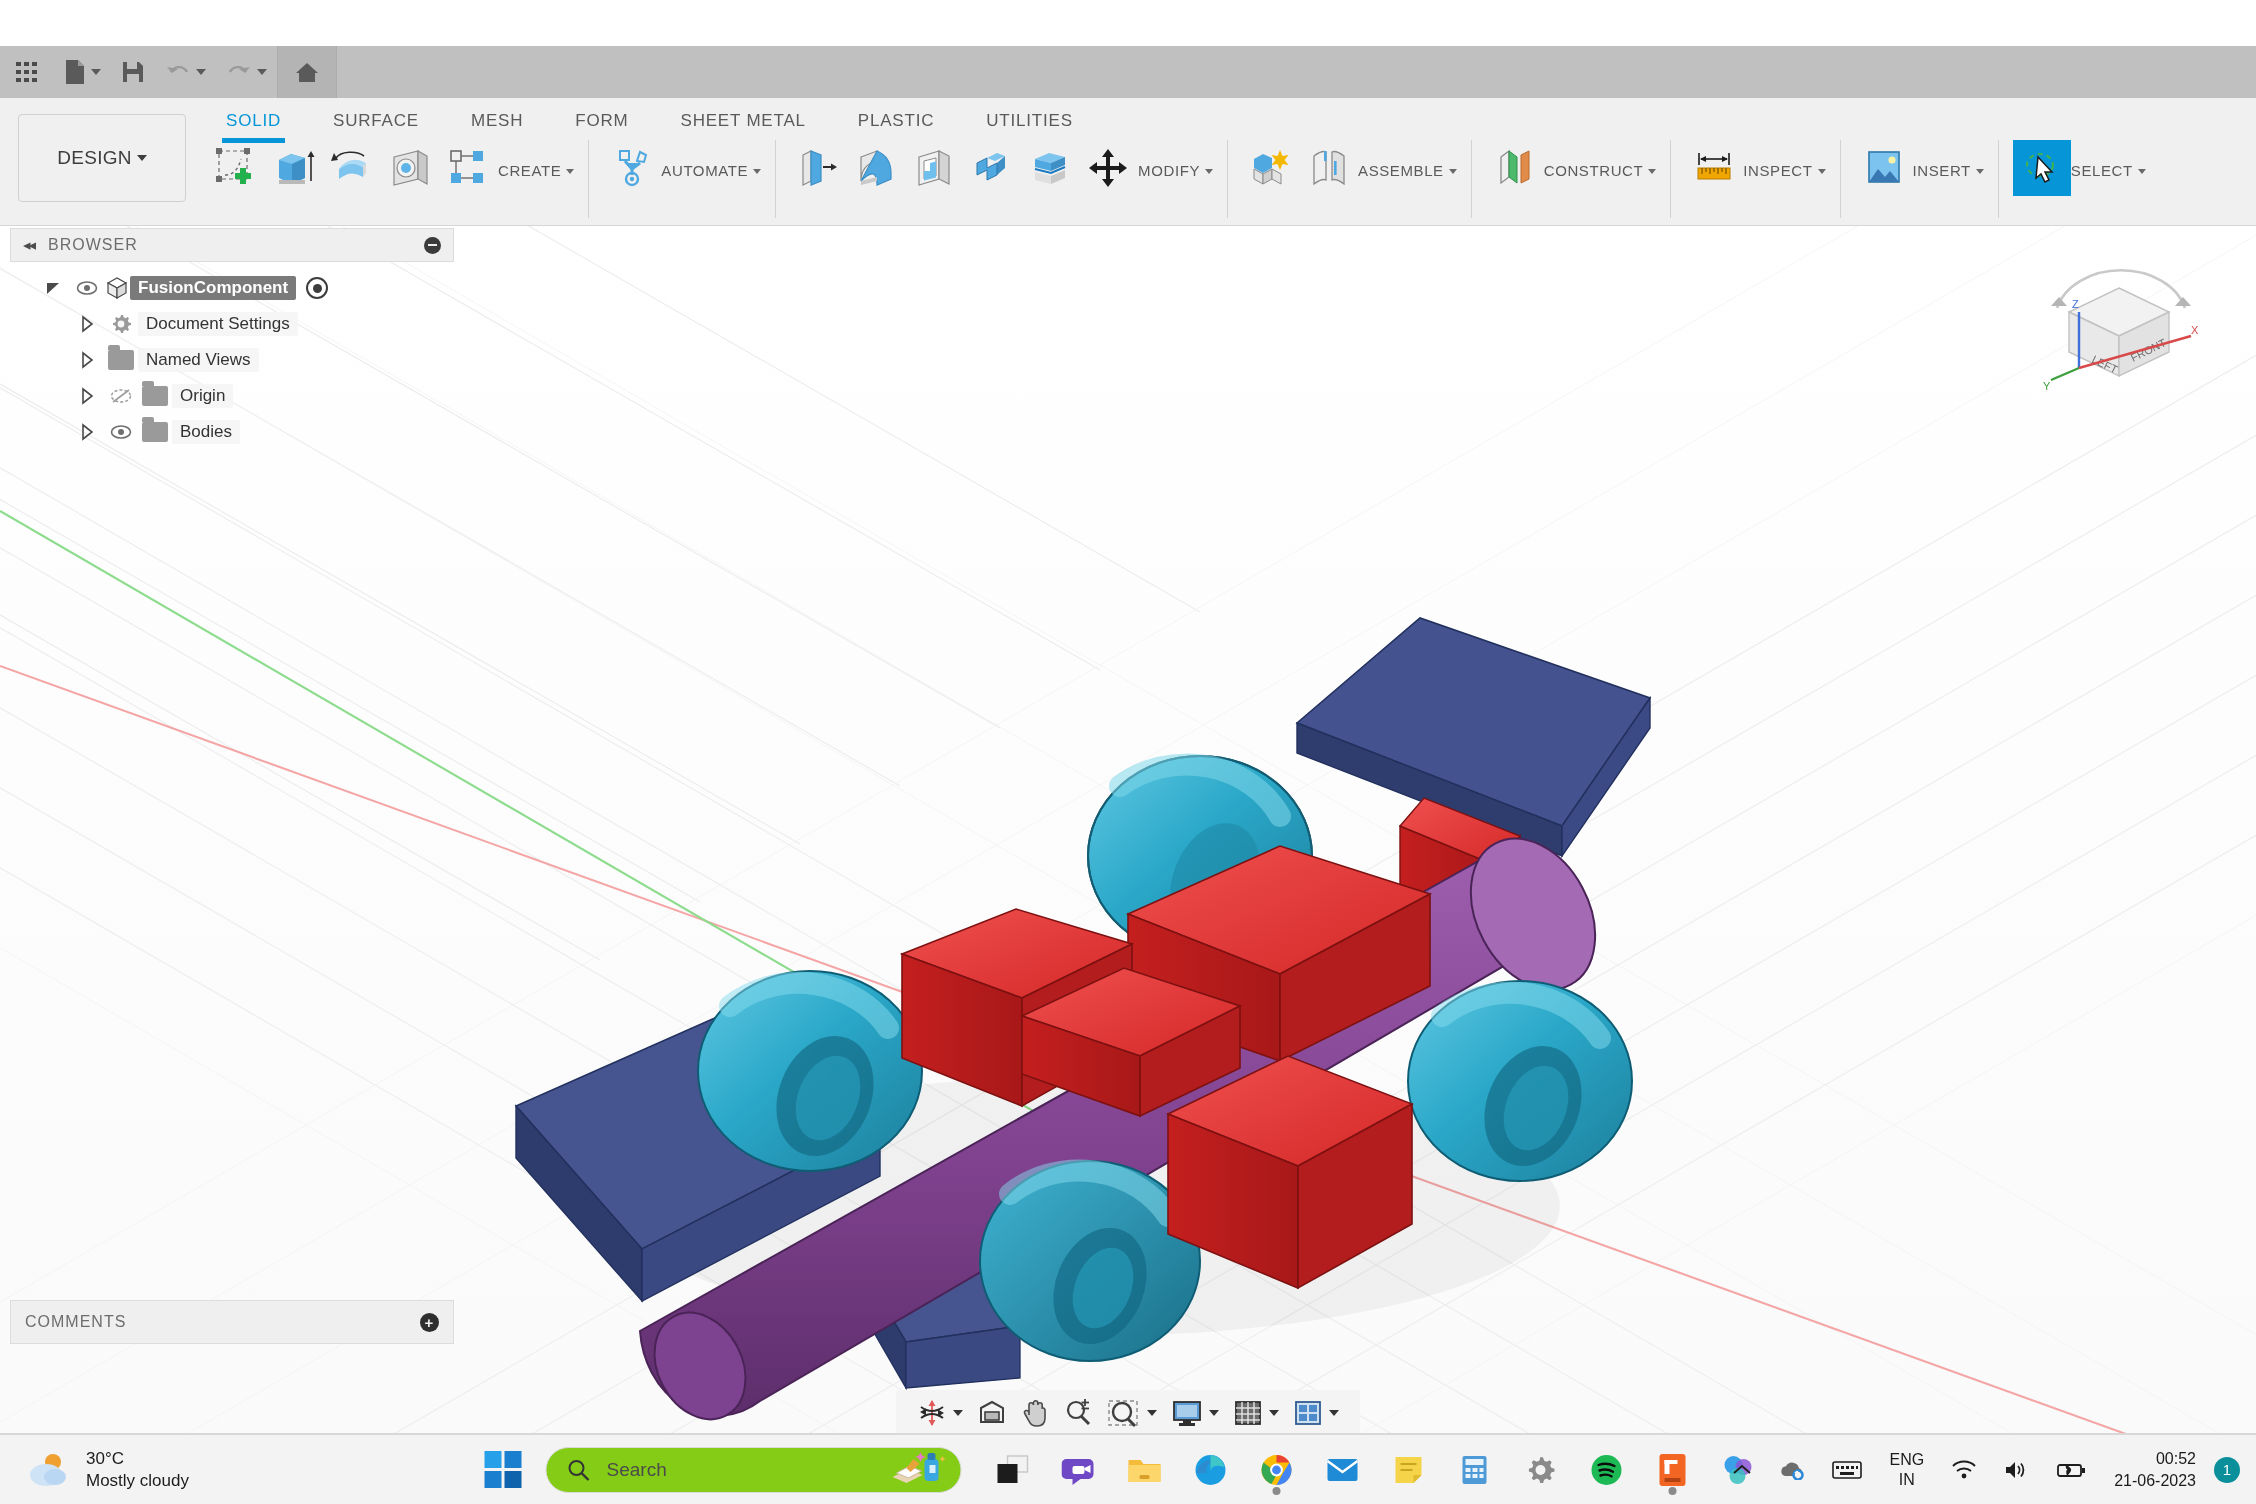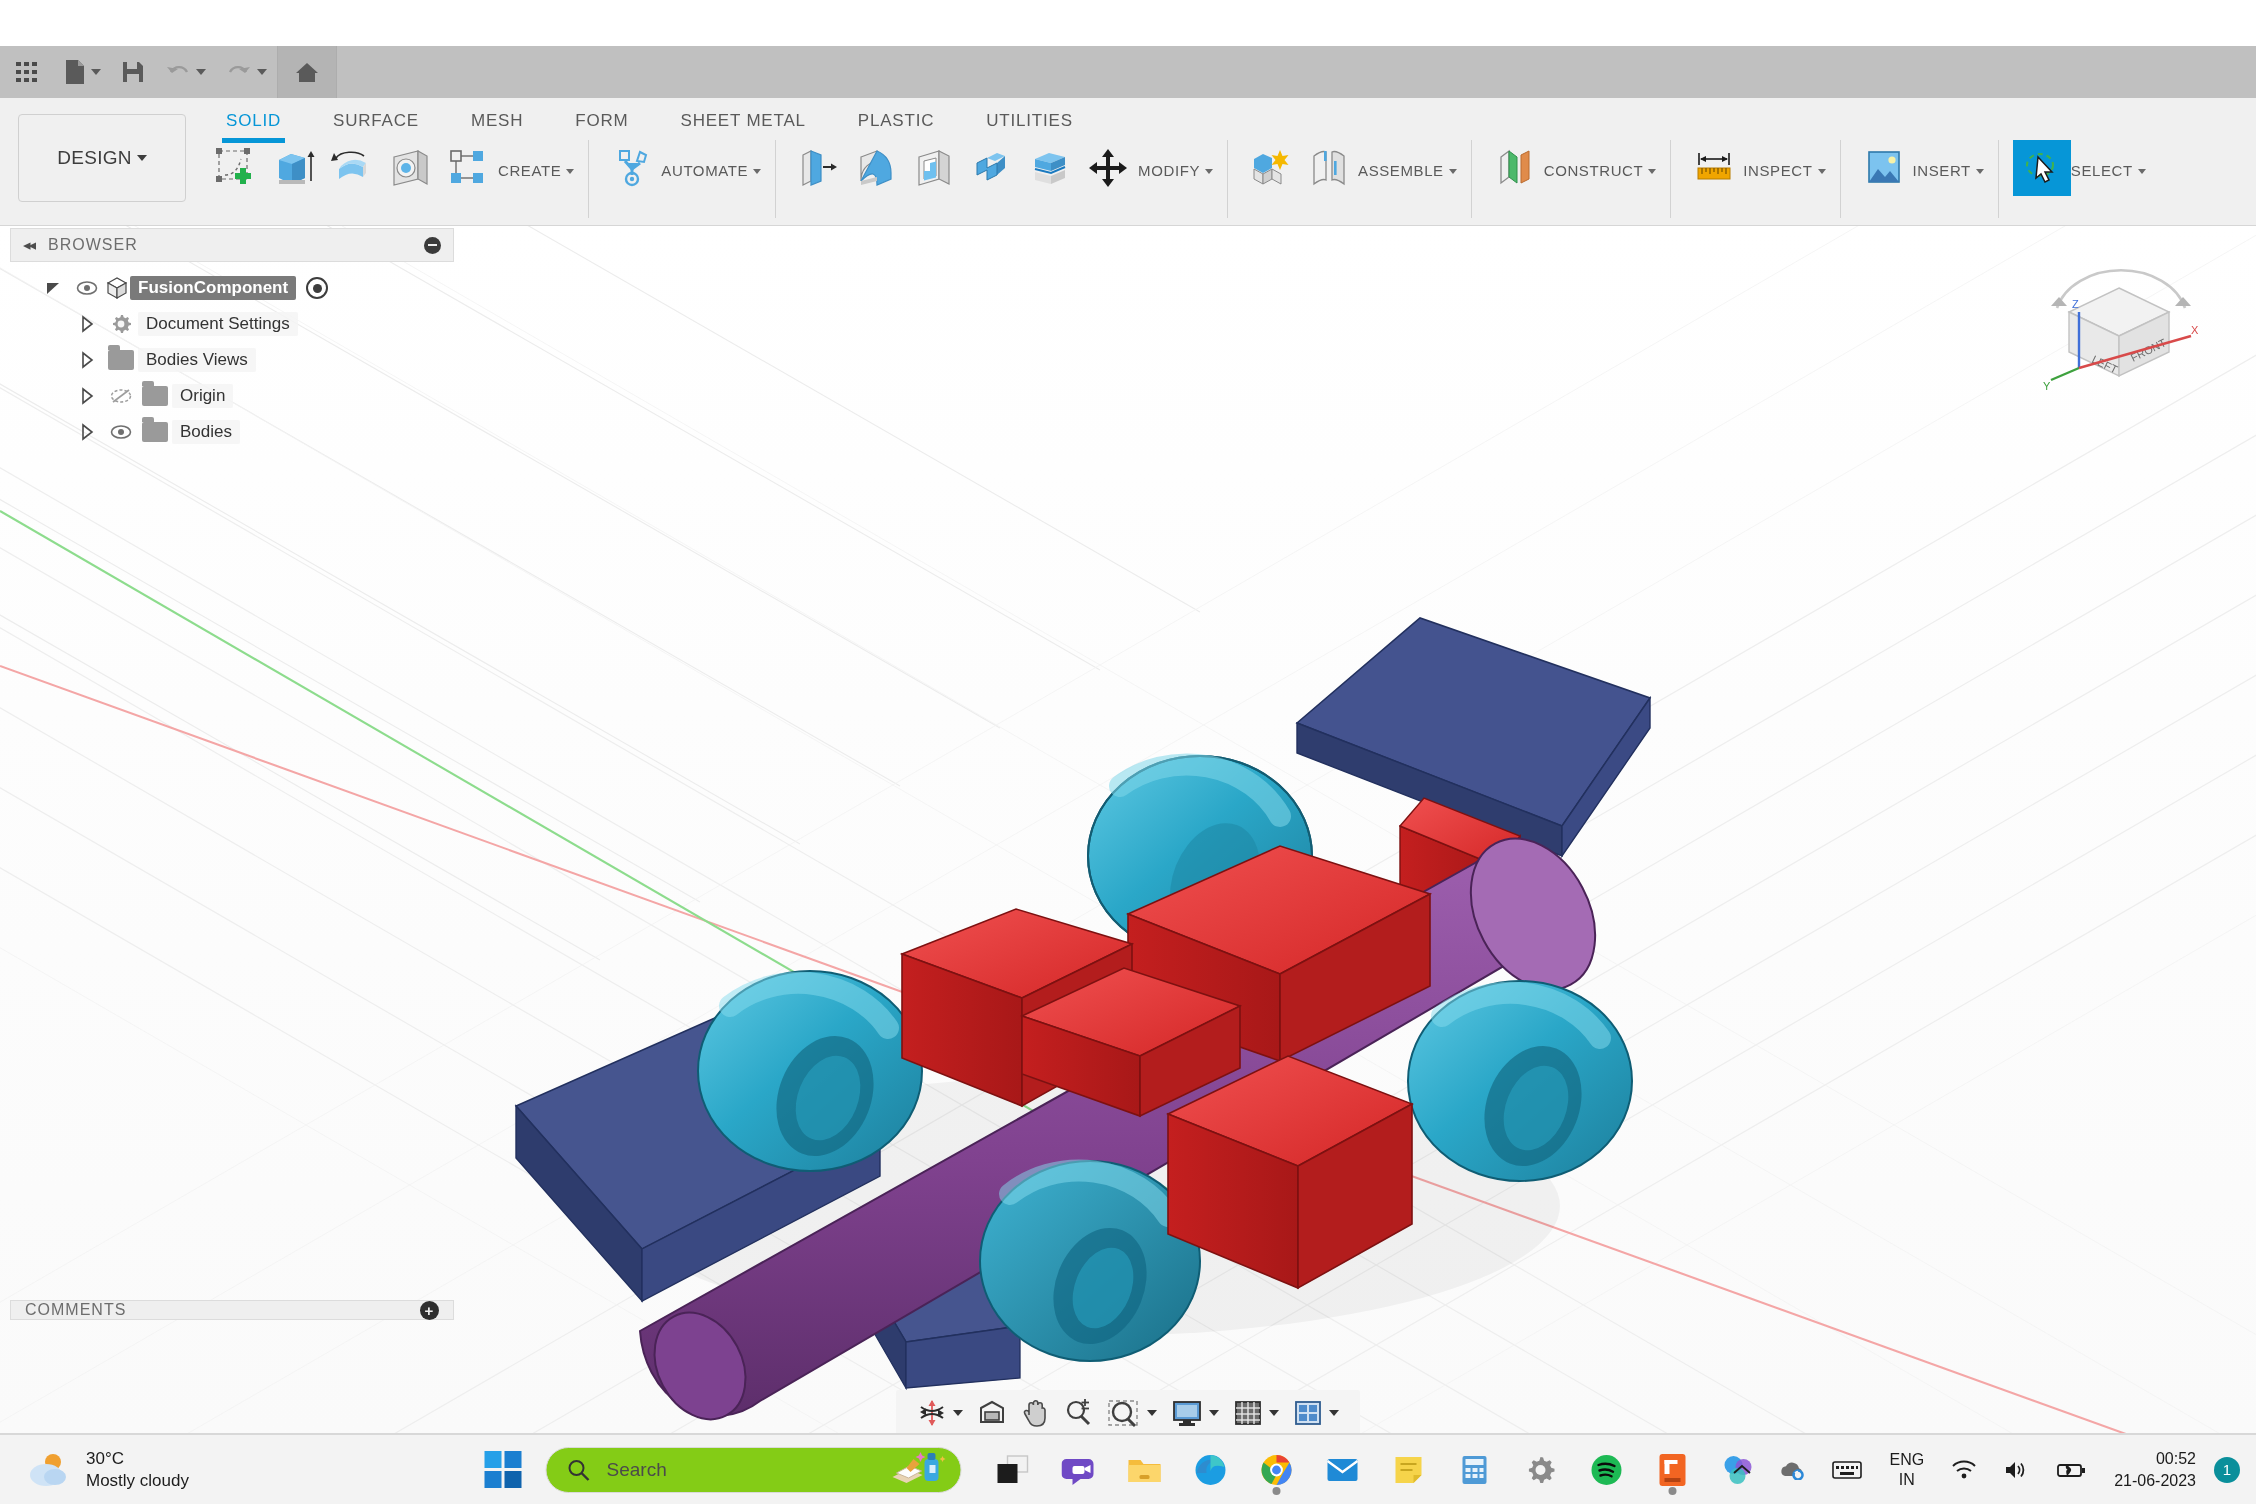--- a/index.html
+++ b/index.html
@@ -160,21 +160,21 @@
   .folder::before { content:""; position:absolute; left:0; top:-5px; width: 12px; height: 5px;
     background: #9a9a9a; border-radius: 2px 2px 0 0; }
   .comp-cube { width: 26px; height: 24px; flex: none; }
   .ctrl-dot {
     width: 22px; height: 22px; border-radius: 50%; border: 2px solid #3d3d3d;
     display: flex; align-items: center; justify-content: center; margin-left: 10px; flex: none;
   }
   .ctrl-dot i { width: 9px; height: 9px; border-radius: 50%; background: #3d3d3d; display: block; }
 
   .comments {
-    position: absolute; left: 10px; top: 1300px; width: 444px; height: 20px;
+    position: absolute; left: 10px; top: 1300px; width: 444px; height: 44px;
     background: #efefef; border: 1px solid #dcdcdc;
     display: flex; align-items: center; padding: 0 14px;
     font-size: 16px; color: #6d6d6d; letter-spacing: 1px;
   }
   .comments .plus {
     margin-left: auto; width: 19px; height: 19px; border-radius: 50%;
     background: #2e2e2e; color: #efefef; display: flex; align-items: center;
     justify-content: center; font-size: 15px; line-height: 1; font-weight: bold;
   }
 
@@ -845,21 +845,21 @@
 
       <div class="tnode" style="padding-left:60px">
         <span class="tw">
           <svg width="18" height="18" viewBox="0 0 18 18">
               <polygon points="5,2 14,9 5,16" class="tri"></polygon>
             </svg>
         </span>
         <span class="tw">
             <span class="folder"></span>
           </span>
-        <span class="tname">Bodies Views</span>
+        <span class="tname">Named Views</span>
       </div>
 
       <div class="tnode" style="padding-left:60px">
         <span class="tw">
           <svg width="18" height="18" viewBox="0 0 18 18">
               <polygon points="5,2 14,9 5,16" class="tri"></polygon>
             </svg>
         </span>
         <span class="tw">
           <svg width="24" height="18" viewBox="0 0 24 18">

